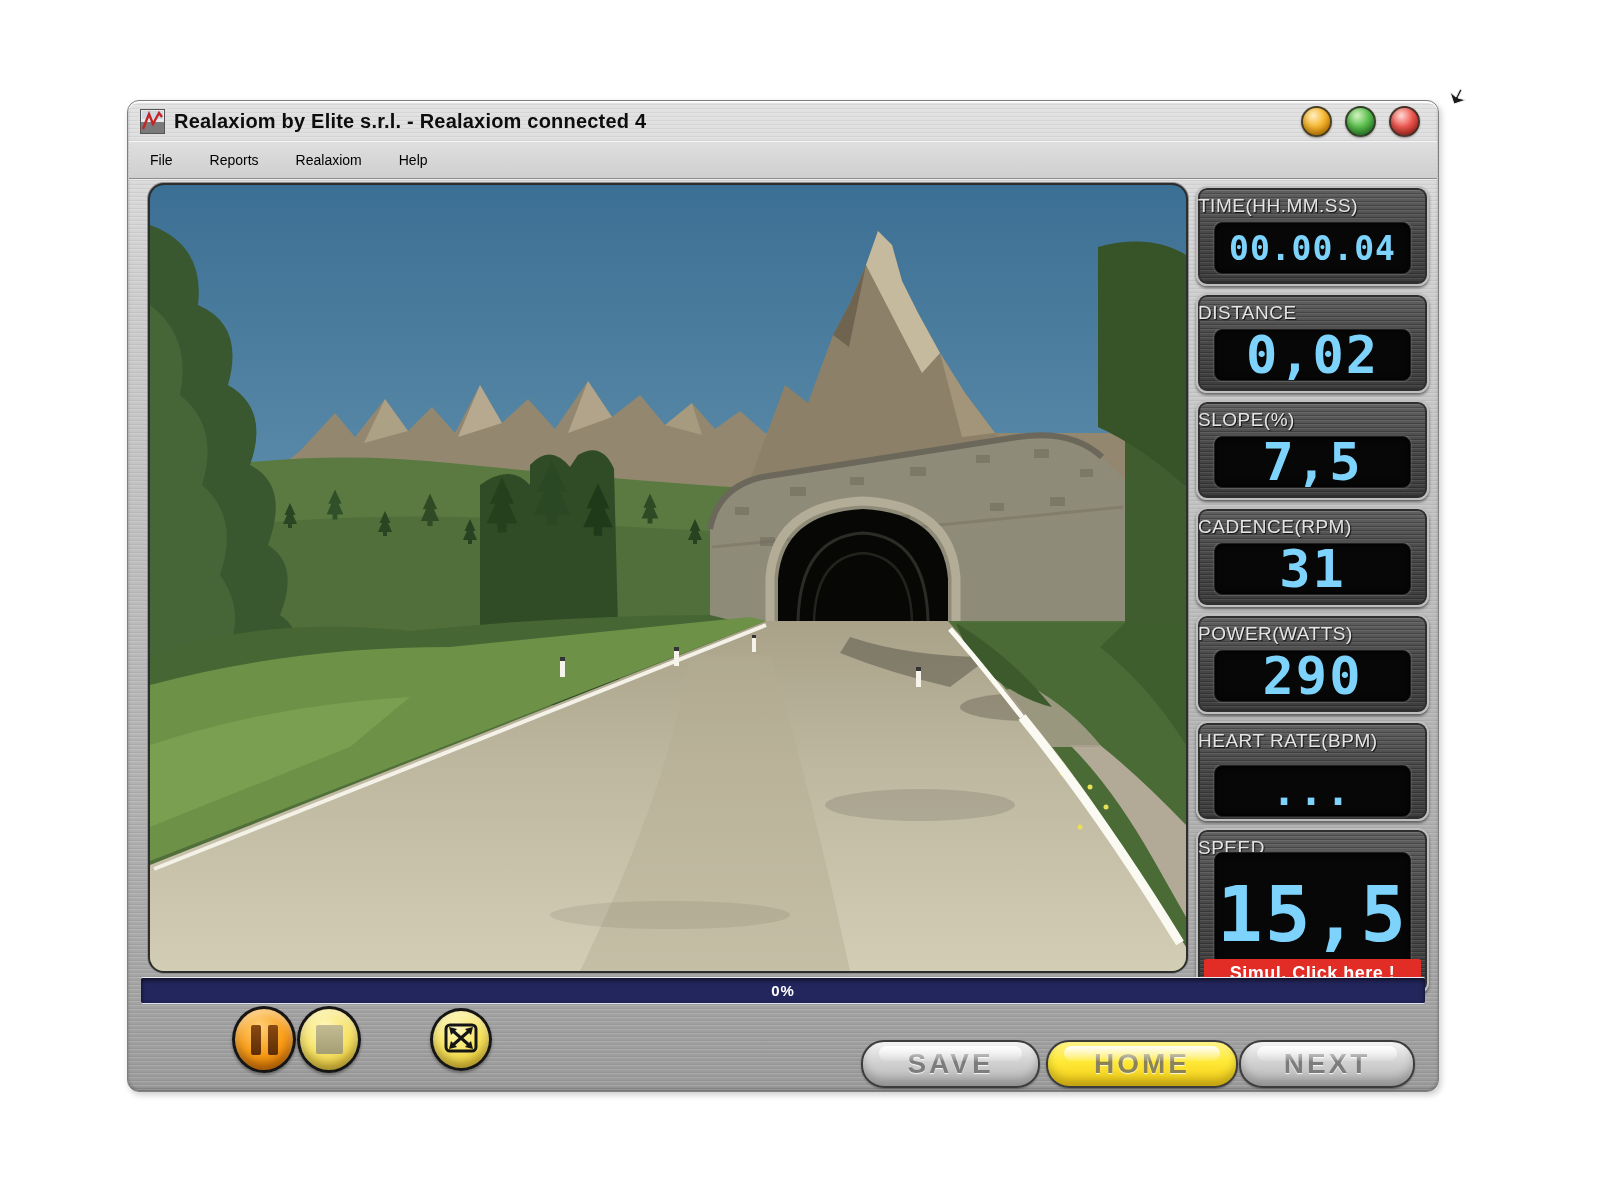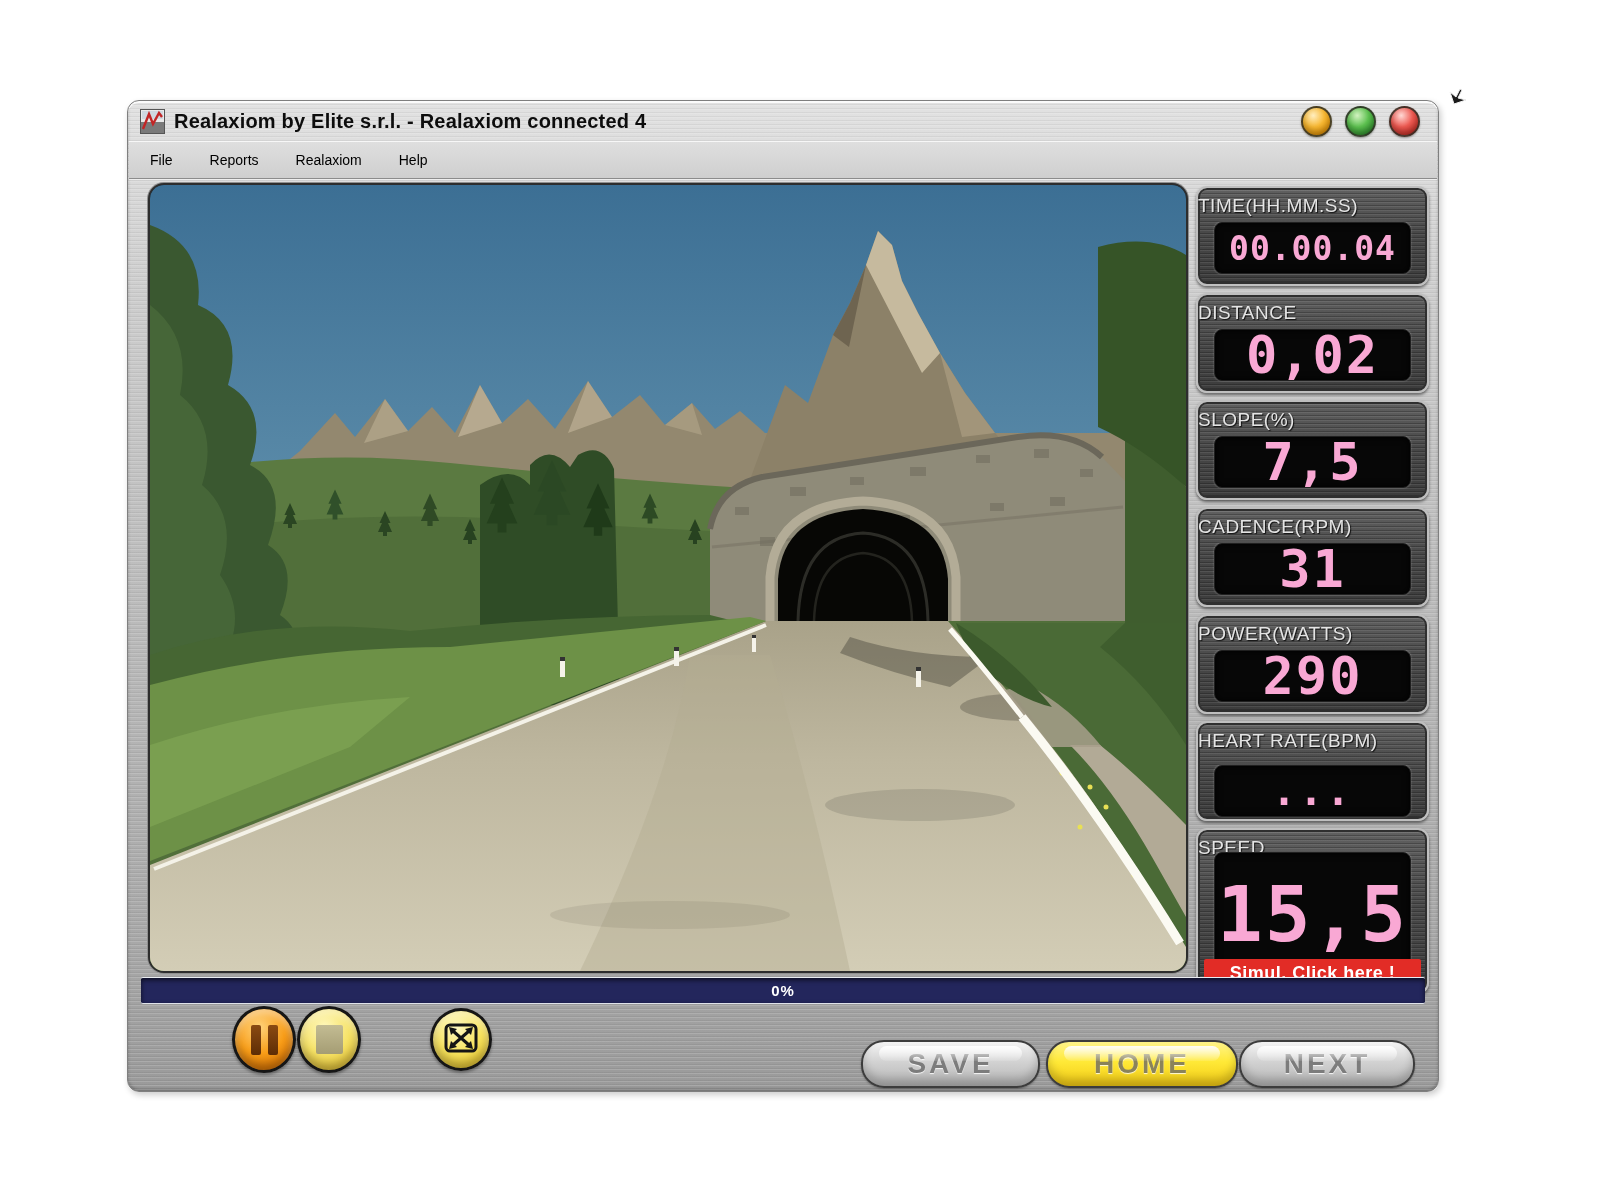--- a/index.html
+++ b/index.html
@@ -37,21 +37,21 @@
   
   .sidebar{position:absolute;left:1068px;top:85px;width:233px;display:flex;flex-direction:column;gap:7px;z-index:3;}
   .panel{position:relative;height:96px;border-radius:11px;border:2px solid #bfbfbf;
     background:linear-gradient(180deg,#606060,#474747 50%,#3c3c3c);
     box-shadow:inset 0 0 0 2px #2f2f2f, inset 0 2px 2px rgba(255,255,255,.25), 0 2px 3px rgba(0,0,0,.5);}
   .panel::before{content:"";position:absolute;inset:2px;border-radius:8px;pointer-events:none;
     background:repeating-linear-gradient(180deg,rgba(255,255,255,.08) 0 1px,rgba(0,0,0,0) 1px 3px,rgba(0,0,0,.22) 3px 4px);}
   .panel-label{position:relative;z-index:1;text-align:left;padding-top:7px;font-size:19px;color:#e4e4e4;
     letter-spacing:.5px;text-shadow:1px 1px 1px #101010;}
   .lcd{position:absolute;z-index:1;left:16px;right:16px;top:34px;height:50px;background:#070707;border-radius:8px;
-    border:1px solid #202020;display:flex;align-items:center;justify-content:center;color:#f9a8d4;
+    border:1px solid #202020;display:flex;align-items:center;justify-content:center;color:#7dd3fc;
     font-family:"DejaVu Sans Mono",monospace;font-weight:bold;
     box-shadow:inset 0 0 7px #000, 0 0 2px rgba(255,255,255,.35);}
   .fs-time{font-size:33px;letter-spacing:1px;}
   .fs-big{font-size:52px;letter-spacing:2px;}
   .fs-dots{font-size:40px;letter-spacing:3px;transform:translateY(8px);}
   .panel.speed{height:162px;}
   .panel.speed .lcd{top:32px;height:122px;}
   .fs-speed{font-size:76px;letter-spacing:2px;transform:translateY(-10px);}
   .sim-banner{position:absolute;z-index:2;left:6px;right:6px;bottom:5px;height:28px;background:#e22c26;color:#fff;
     font-family:"Liberation Sans",sans-serif;font-weight:bold;font-size:18px;letter-spacing:.5px;

